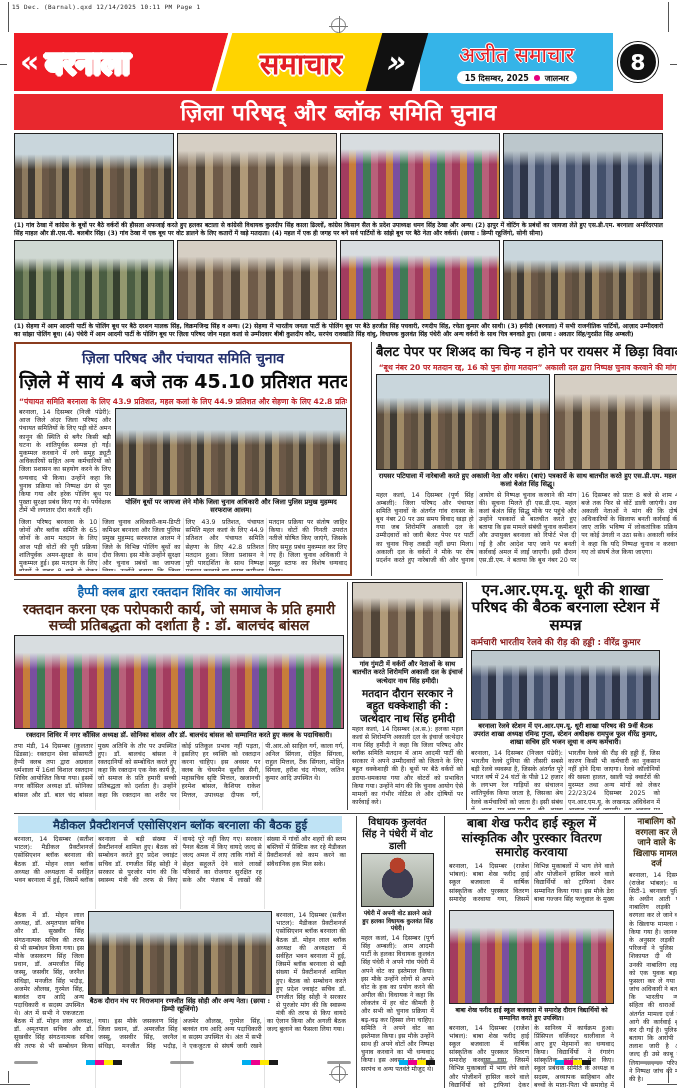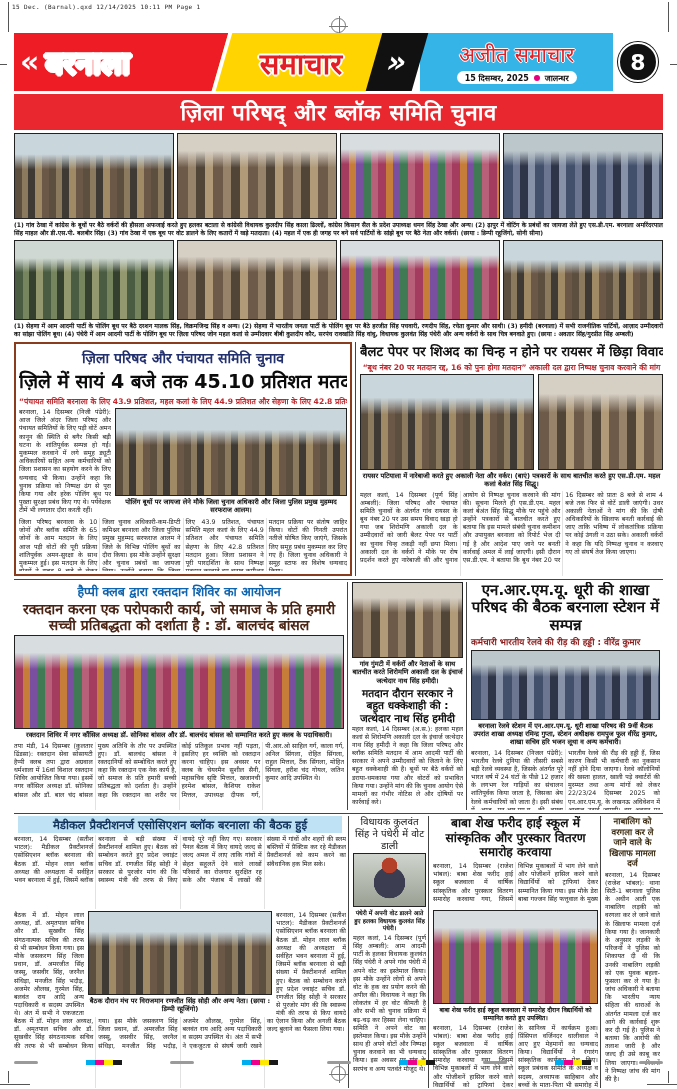--- a/index.html
+++ b/index.html
@@ -69,21 +69,21 @@
   .hsep{border-top:1px solid #444;margin-top:3px;padding-top:2px;}
   .kick{font-size:14px;font-weight:bold;text-align:center;color:#23306e;padding:1px 0;}
   .kick.blue{color:#0f64b0;font-size:12.5px;}
   .kick.hl{display:block;background:#bfe3f5;color:#14355e;font-size:11.5px;margin:0 4px;}
   .h1{font-size:19px;font-weight:bold;text-align:center;white-space:nowrap;overflow:hidden;color:#0b0b0b;}
   .h2{font-size:13.2px;font-weight:bold;text-align:center;white-space:nowrap;overflow:hidden;}
   .h3{font-size:14px;font-weight:bold;text-align:center;color:#4a2313;line-height:1.15;}
   .h4{font-size:10.5px;font-weight:bold;text-align:center;line-height:1.2;}
   .h5{font-size:15px;font-weight:bold;text-align:center;line-height:1.15;}
   .h6{font-size:19px;font-weight:bold;text-align:center;white-space:nowrap;overflow:hidden;}
-  .h7{font-size:9.8px;font-weight:normal;text-align:center;line-height:1.2;}
+  .h7{font-size:9.8px;font-weight:bold;text-align:center;line-height:1.2;}
   .h8{font-size:12.2px;font-weight:bold;text-align:center;line-height:1.2;}
   .h9{font-size:8.4px;font-weight:bold;text-align:center;line-height:1.25;color:#3a2a10;}
   .sub{font-size:7.6px;font-weight:bold;text-align:center;color:#c0272d;white-space:nowrap;overflow:hidden;margin:2px 0;}
   .sub2{font-size:8.8px;font-weight:bold;text-align:left;color:#8a1a1a;margin:2px 0;}
   .body{font-size:6.3px;line-height:1.3;text-align:justify;color:#1c1c1c;overflow:hidden;flex:1;min-height:0;}
   .c2{column-count:2;column-gap:5px;column-rule:1px solid #e2e2e2;}
   .c3{column-count:3;column-gap:5px;column-rule:1px solid #e2e2e2;}
   .c4{column-count:4;column-gap:5px;column-rule:1px solid #e2e2e2;}
   .cap{font-size:6.6px;font-weight:bold;text-align:center;line-height:1.25;margin:2px 0;color:#0d0d0d;}
   .box{border:2px solid #8a3c1f;padding:3px;}
@@ -155,21 +155,21 @@
     <div class="strip" style="height:80px;">
       <div class="photo pD"></div>
       <div class="photo pE"></div>
       <div class="photo pB"></div>
       <div class="photo pA"></div>
     </div>
     <div class="strip-cap">(1) सेहणा में आम आदमी पार्टी के पोलिंग बूथ पर बैठे दरशन मालक सिंह, विक्रमजिन्द्र सिंह व अन्य। (2) सेहणा में भारतीय जनता पार्टी के पोलिंग बूथ पर बैठे हरजीत सिंह पचवारी, रणदीप सिंह, रचेता कुमार और साथी। (3) हमीदी (बरनाला) में सभी राजनीतिक पार्टियों, आज़ाद उम्मीदवारों का सांझा पोलिंग बूथ। (4) पंधेरी में आम आदमी पार्टी के पोलिंग बूथ पर ज़िला परिषद जोन महल कलां से उम्मीदवार बीबी कुलदीप कौर, सरपंच रावखांति सिंह वांधु, विधायक कुलवंत सिंह पंधेरी और अन्य वर्करों के साथ चित्र बनवाते हुए। (छाया : अवतार सिंह/गुरप्रीत सिंह अम्बली)</div>
 
     <div class="rows">
 
-      <div class="grid" style="grid-template-columns:338px 308px;column-gap:3px;height:234px;">
+      <div class="grid" style="grid-template-columns:338px 308px;column-gap:19px;height:234px;">
         <div class="story box">
           <div class="kick">ज़िला परिषद और पंचायत समिति चुनाव</div>
           <div class="h1">ज़िले में सायं 4 बजे तक 45.10 प्रतिशत मतदान</div>
           <div class="sub">“पंचायत समिति बरनाला के लिए 43.9 प्रतिशत, महल कलां के लिए 44.9 प्रतिशत और सेहणा के लिए 42.8 प्रतिशत हुई वोटिंग” चुनाव प्रक्रिया शांतिपूर्वक सम्पन्न</div>
           <div class="fr" style="height:108px;">
             <div class="body lead">बरनाला, 14 दिसम्बर (निजी पंढेरी): आज जिले अंदर जिला परिषद और पंचायत समितियों के लिए पड़ी वोटें अमन कानून की स्थिति से बगैर किसी बड़ी घटना के शांतिपूर्वक सम्पन्न हो गईं। मुकम्मल करवाने में लगे समूह ड्यूटी अधिकारियों सहित अन्य कर्मचारियों को जिला प्रशासन का सहयोग करने के लिए धन्यवाद भी किया। उन्होंने कहा कि चुनाव प्रक्रिया को निष्पक्ष ढंग से पूरा किया गया और हरेक पोलिंग बूथ पर पुख्ता सुरक्षा प्रबंध किए गए थे। पर्यवेक्षक टीमें भी लगातार दौरा करती रहीं।</div>
             <div style="flex:1;display:flex;flex-direction:column;min-width:0;">
               <div class="photo pA" style="height:86px;"></div>
               <div class="cap">पोलिंग बूथों पर जायजा लेने मौके जिला चुनाव अधिकारी और जिला पुलिस प्रमुख मुहम्मद सरफराज आलम।</div>
             </div>
@@ -207,21 +207,21 @@
 
         <div class="story vsep">
           <div class="h5">एन.आर.एम.यू. धूरी की शाखा परिषद की बैठक बरनाला स्टेशन में सम्पन्न</div>
           <div class="sub2">कर्मचारी भारतीय रेलवे की रीड़ की हड्डी : वीरेंद्र कुमार</div>
           <div class="photo pC" style="height:68px;"></div>
           <div class="cap">बरनाला रेलवे स्टेशन में एन.आर.एम.यू. धूरी शाखा परिषद की 9वीं बैठक उपरांत शाखा अध्यक्ष रमिन्द्र गुप्ता, स्टेशन अधीक्षक रामपुज फूल वीरेंद्र कुमार, शाखा सचिव हरि भजन लूथा व अन्य कर्मचारी।</div>
           <div class="body c2">बरनाला, 14 दिसम्बर (निजल पंढेरी): भारतीय रेलवे दुनिया की तीसरी सबसे बड़ी रेलवे व्यवस्था है, जिसके अंतर्गत पूरे भारत वर्ष में 24 घंटों के पीछे 12 हजार के लगभग रेल गाड़ियों का संचालन शांतिपूर्वक किया जाता है, जिसका श्रेय रेलवे कर्मचारियों को जाता है। इसी संबंध में आज एन.आर.एम.यू. की शाखा परिषद की 9वीं बैठक बरनाला रेलवे स्टेशन में सम्पन्न हुई, जिसमें यूनियन के प्रधान वीरेंद्र कुमार ने कहा कि कर्मचारी भारतीय रेलवे की रीड़ की हड्डी हैं, जिस कारण किसी भी कर्मचारी का नुकसान नहीं होने दिया जाएगा। रेलवे कॉलोनियों की खस्ता हालत, खाली पड़े क्वार्टरों की मुरम्मत तथा अन्य मांगों को लेकर 22/23/24 दिसम्बर 2025 को एन.आर.एम.यू. के लखनऊ अधिवेशन में आवाज उठाई जाएगी। इस अवसर पर रतनलाल, आशीष सिंह, संदीप कुमार वर्मा, धर्मपाल, रछपाल सहगल आदि कर्मचारी भारी संख्या में उपस्थित थे।</div>
         </div>
       </div>
 
-      <div class="grid hsep" style="grid-template-columns:332px 78px 170px 60px;column-gap:2px;height:272px;">
+      <div class="grid hsep" style="grid-template-columns:332px 78px 170px 60px;column-gap:10px;height:272px;">
         <div class="story">
           <div class="kick hl">मैडीकल प्रैक्टीशनर्ज एसोसिएशन ब्लॉक बरनाला की बैठक हुई</div>
           <div class="body c4" style="flex:none;height:74px;margin-top:2px;">बरनाला, 14 दिसम्बर (सतीश भाटल): मैडीकल प्रैक्टीशनर्ज एसोसिएशन ब्लॉक बरनाला की बैठक डॉ. मोहन लाल ब्लॉक अध्यक्ष की अध्यक्षता में सर्वहित भवन बरनाला में हुई, जिसमें ब्लॉक बरनाला से बड़ी संख्या में प्रैक्टीशनर्ज शामिल हुए। बैठक को सम्बोधन करते हुए प्रदेश ज्वाइंट सचिव डॉ. रणजीत सिंह सोही ने सरकार से पुरजोर मांग की कि स्वास्थ्य मंत्री की तरफ से किए वायदे पूरे नहीं किए गए। सरकार पैनल बैठक में किए वायदे जल्द से जल्द अमल में लाए ताकि गांवों में सेहत सहूलतें देने वाले लाखों परिवारों का रोजगार सुरक्षित रह सके और पंजाब में लाखों की संख्या में गांवों और शहरों की स्लम बस्तियों में प्रैक्टिस कर रहे मैडीकल प्रैक्टीशनर्ज को काम करने का संवैधानिक हक मिल सके।</div>
           <div class="fr" style="height:104px;margin-top:2px;">
             <div class="body" style="width:70px;flex:none;">बैठक में डॉ. मोहन लाल अध्यक्ष, डॉ. अमृतपाल सचिव और डॉ. सुखवीर सिंह संगठनात्मक सचिव की तरफ से भी सम्बोधन किया गया। इस मौके जसकरण सिंह जिला प्रधान, डॉ. अमरजीत सिंह जस्सू, जसवीर सिंह, जरनैल संधिड़ा, मनजीत सिंह भदौड़, अजमेर औलख, गुरमेल सिंह, बलवंत राय आदि अन्य पदाधिकारी व सदस्य उपस्थित थे। अंत में सभी ने एकजुटता से संघर्ष जारी रखने का ऐलान किया और अगली बैठक जल्द बुलाने का फैसला लिया गया।</div>
             <div style="flex:1;display:flex;flex-direction:column;min-width:0;">
               <div class="photo pA" style="height:82px;"></div>
               <div class="cap">बैठक दौरान मंच पर विराजमान रणजीत सिंह सोही और अन्य नेता। (छाया : डिम्पी रहूजिंगो)</div>
             </div>
             <div class="body" style="width:70px;flex:none;">बरनाला, 14 दिसम्बर (सतीश भाटल): मैडीकल प्रैक्टीशनर्ज एसोसिएशन ब्लॉक बरनाला की बैठक डॉ. मोहन लाल ब्लॉक अध्यक्ष की अध्यक्षता में सर्वहित भवन बरनाला में हुई, जिसमें ब्लॉक बरनाला से बड़ी संख्या में प्रैक्टीशनर्ज शामिल हुए। बैठक को सम्बोधन करते हुए प्रदेश ज्वाइंट सचिव डॉ. रणजीत सिंह सोही ने सरकार से पुरजोर मांग की कि स्वास्थ्य मंत्री की तरफ से किए वायदे पूरे नहीं किए गए। सरकार पैनल बैठक में किए वायदे जल्द से जल्द अमल में लाए ताकि गांवों में सेहत सहूलतें देने वाले लाखों परिवारों का रोजगार सुरक्षित रह सके और पंजाब में लाखों की संख्या में गांवों और शहरों की स्लम बस्तियों में प्रैक्टिस कर रहे मैडीकल प्रैक्टीशनर्ज को काम करने का संवैधानिक हक मिल सके।</div>

